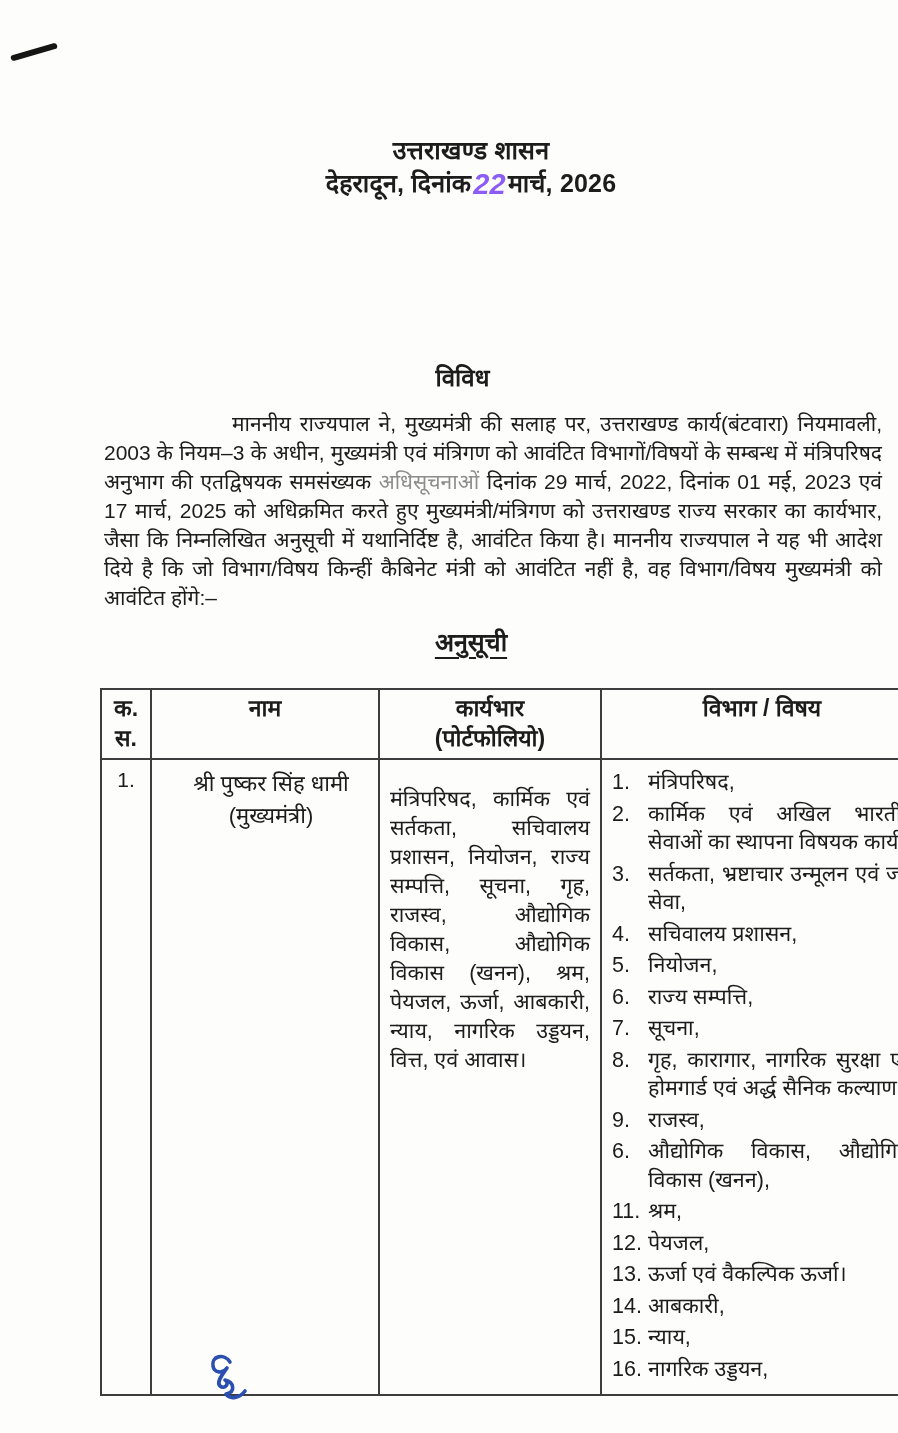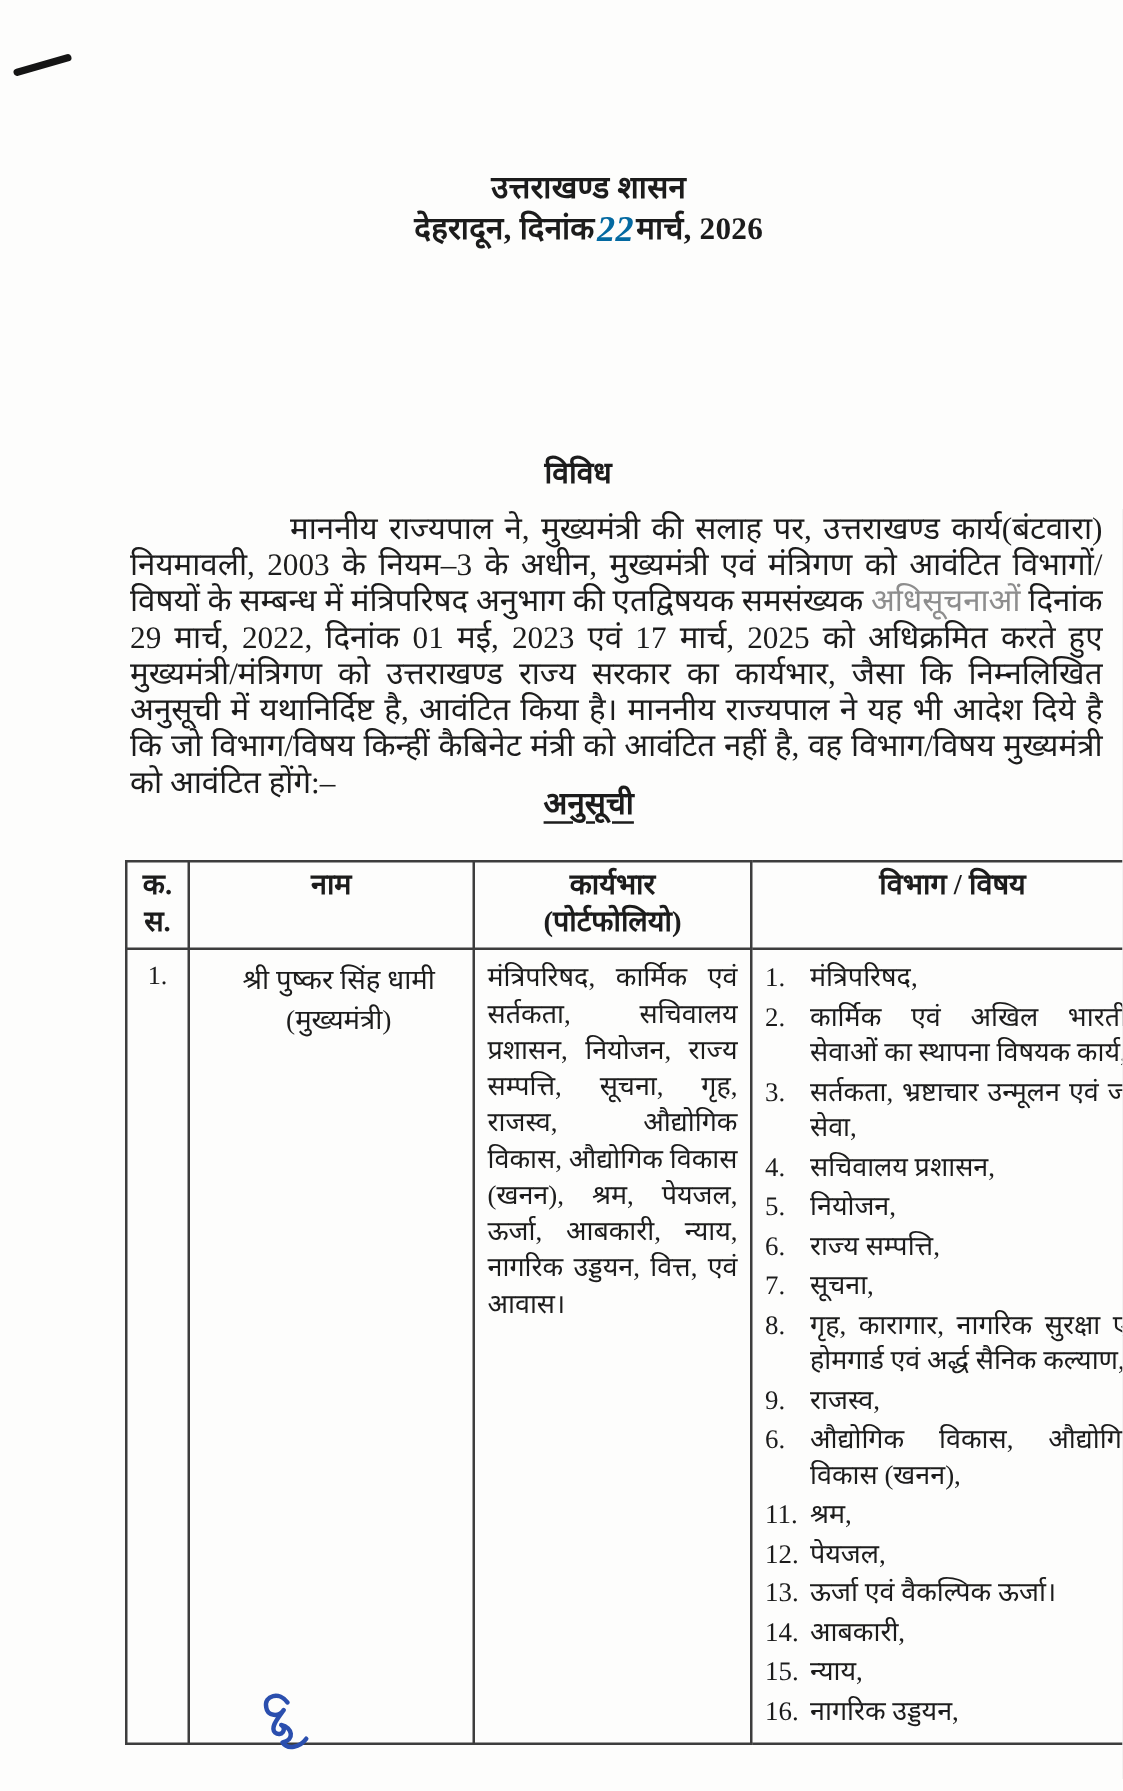--- a/index.html
+++ b/index.html
@@ -3,21 +3,21 @@
 <meta charset="utf-8">
 <style>
   html, body { margin: 0; padding: 0; background: #e9e9e9; }
   .page {
     position: relative;
     width: 898px;
     height: 1433px;
     margin: 0 auto;
     background: #fdfdfc;
     overflow: hidden;
-    font-family: Liberation Serif, serif;
+    font-family: Liberation Sans, sans-serif;
     color: #1c1c1c;
   }
   
   .pen-dash {
     position: absolute;
     left: 10px; top: 49px;
     width: 48px; height: 6px;
     background: #151515;
     border-radius: 4px;
     transform: rotate(-16deg);
@@ -28,21 +28,21 @@
     text-align: center;
     padding-left: 44px; 
     font-size: 25px;
     font-weight: 600;
     line-height: 33px;
     letter-spacing: 0.2px;
   }
   .doc-header .line { white-space: nowrap; }
   .hw-date {
     display: inline-block;
-    color: #0369a1;
+    color: #8b5cf6;
     font-weight: bold;
     font-style: italic;
     font-size: 29px;
     line-height: 20px;
     margin: 0 2px;
     transform: translateY(2px);
   }
   .heading-underlined {
     position: absolute; left: 0; right: 0;
     text-align: center;
@@ -59,21 +59,21 @@
     top: 360px;
     text-align: center;
     padding-left: 27px;
     font-size: 24px;
     font-weight: 600;
   }
   .body-par {
     position: absolute;
     top: 409px; left: 104px;
     width: 778px;
-    font-size: 25px;
+    font-size: 21px;
     line-height: 29px;
     text-align: justify;
     text-indent: 128px;
     font-weight: 500;
   }
   .faded { color: #8d8d8d; }
   .h-schedule { top: 624px; }
   table.schedule {
     position: absolute;
     top: 688px; left: 100px;
@@ -100,21 +100,21 @@
   }
   th.c-serial { text-align: left; padding-left: 8px; }
   td.c-serial {
     height: 596px; 
     text-align: center;
     padding-top: 8px;
     font-size: 21px;
   }
   td.c-name { text-align: center; padding-top: 8px; font-size: 22px; line-height: 32px; font-weight: 500; }
   td.c-port {
-    padding: 8px 10px;
+    padding: 25px 10px;
     font-size: 21.5px;
     line-height: 29px;
     text-align: justify;
     font-weight: 500;
   }
   td.c-dept { padding: 8px 8px 8px 6px; }
   .dept-item {
     display: flex;
     margin-bottom: 3px;
     font-size: 21.5px;

